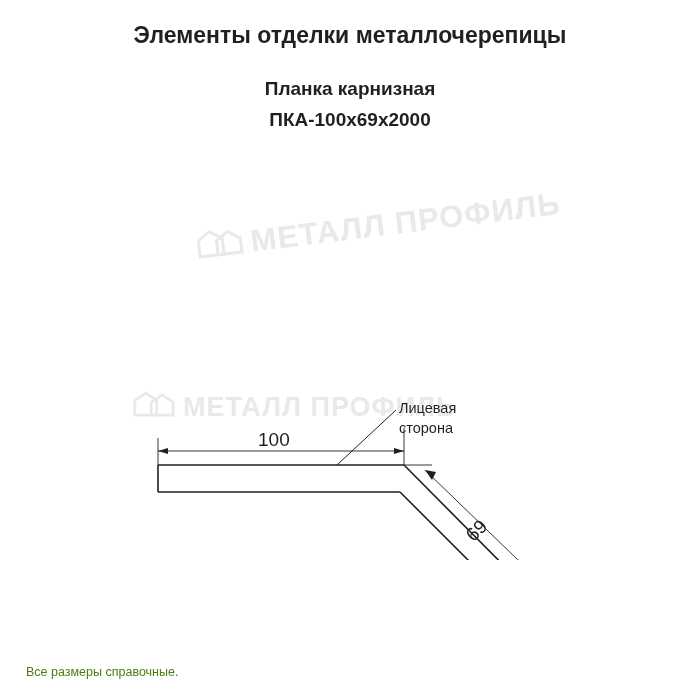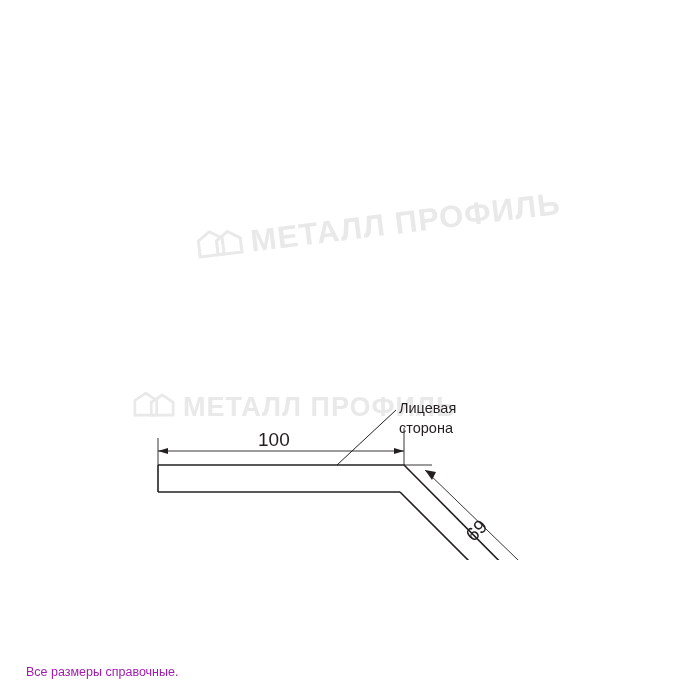--- a/index.html
+++ b/index.html
@@ -80,33 +80,38 @@
     display: inline-block;
     vertical-align: middle;
     margin-right: 8px;
   }
   .footer {
     position: absolute;
     left: 26px;
     bottom: 18px;
     font-size: 12.5px;
     line-height: 1.55;
-    color: #a21caf;
+    color: #4d7c0f;
   }
   .footer div { white-space: nowrap; }
   svg text {
     font-family: "Liberation Sans", sans-serif;
     fill: #231f20;
   }
 </style>
 </head>
 <body>
 
 <div class="page">
 
+  <div class="title-block">
+    <h1 class="main-title">Элементы отделки металлочерепицы</h1>
+    <p class="sub-title">Планка карнизная</p>
+    <p class="sub-title2">ПКА-100x69x2000</p>
+  </div>
 
   <div class="watermark wm1">
     <span class="wm-logo">
       <svg width="46" height="30" viewBox="0 0 46 30">
         <path d="M2 26 L2 10 L14 2 L26 10 L26 26 Z" fill="none" stroke="#e9e9ea" stroke-width="3"></path>
         <path d="M20 26 L20 12 L32 4 L44 12 L44 26 Z" fill="none" stroke="#e9e9ea" stroke-width="3"></path>
       </svg>
     </span><span>МЕТАЛЛ ПРОФИЛЬ</span>
   </div>
 

